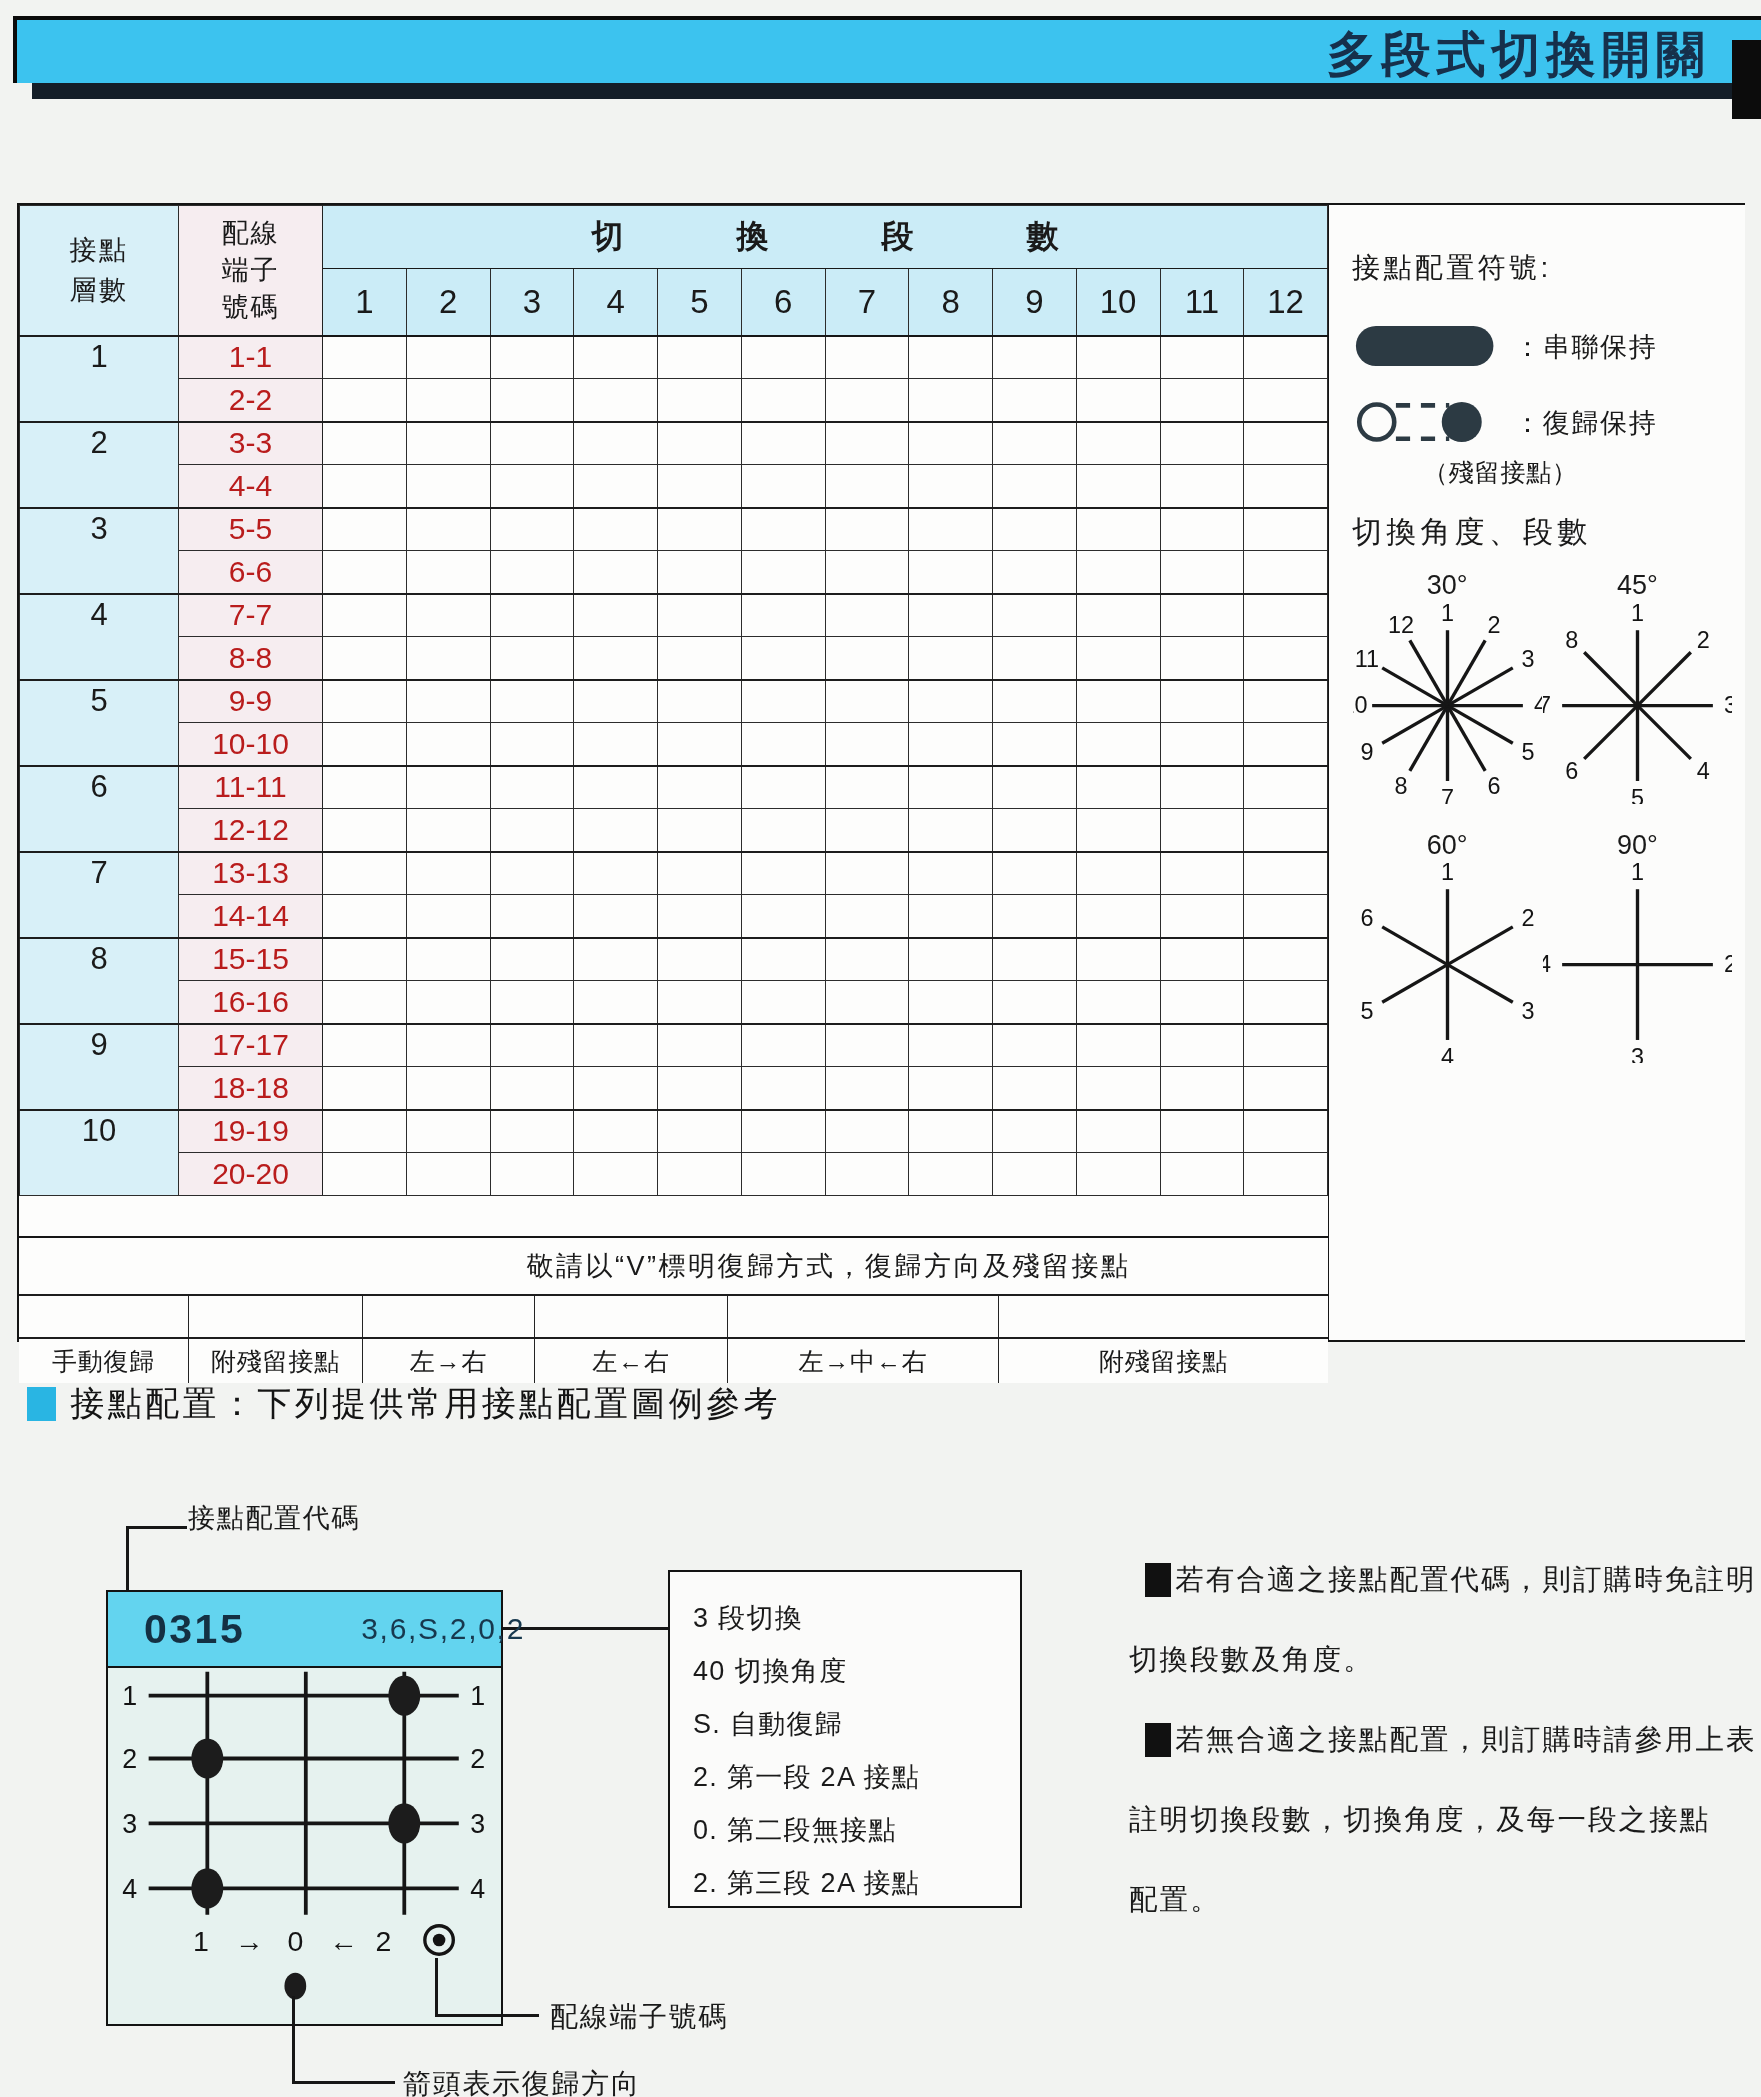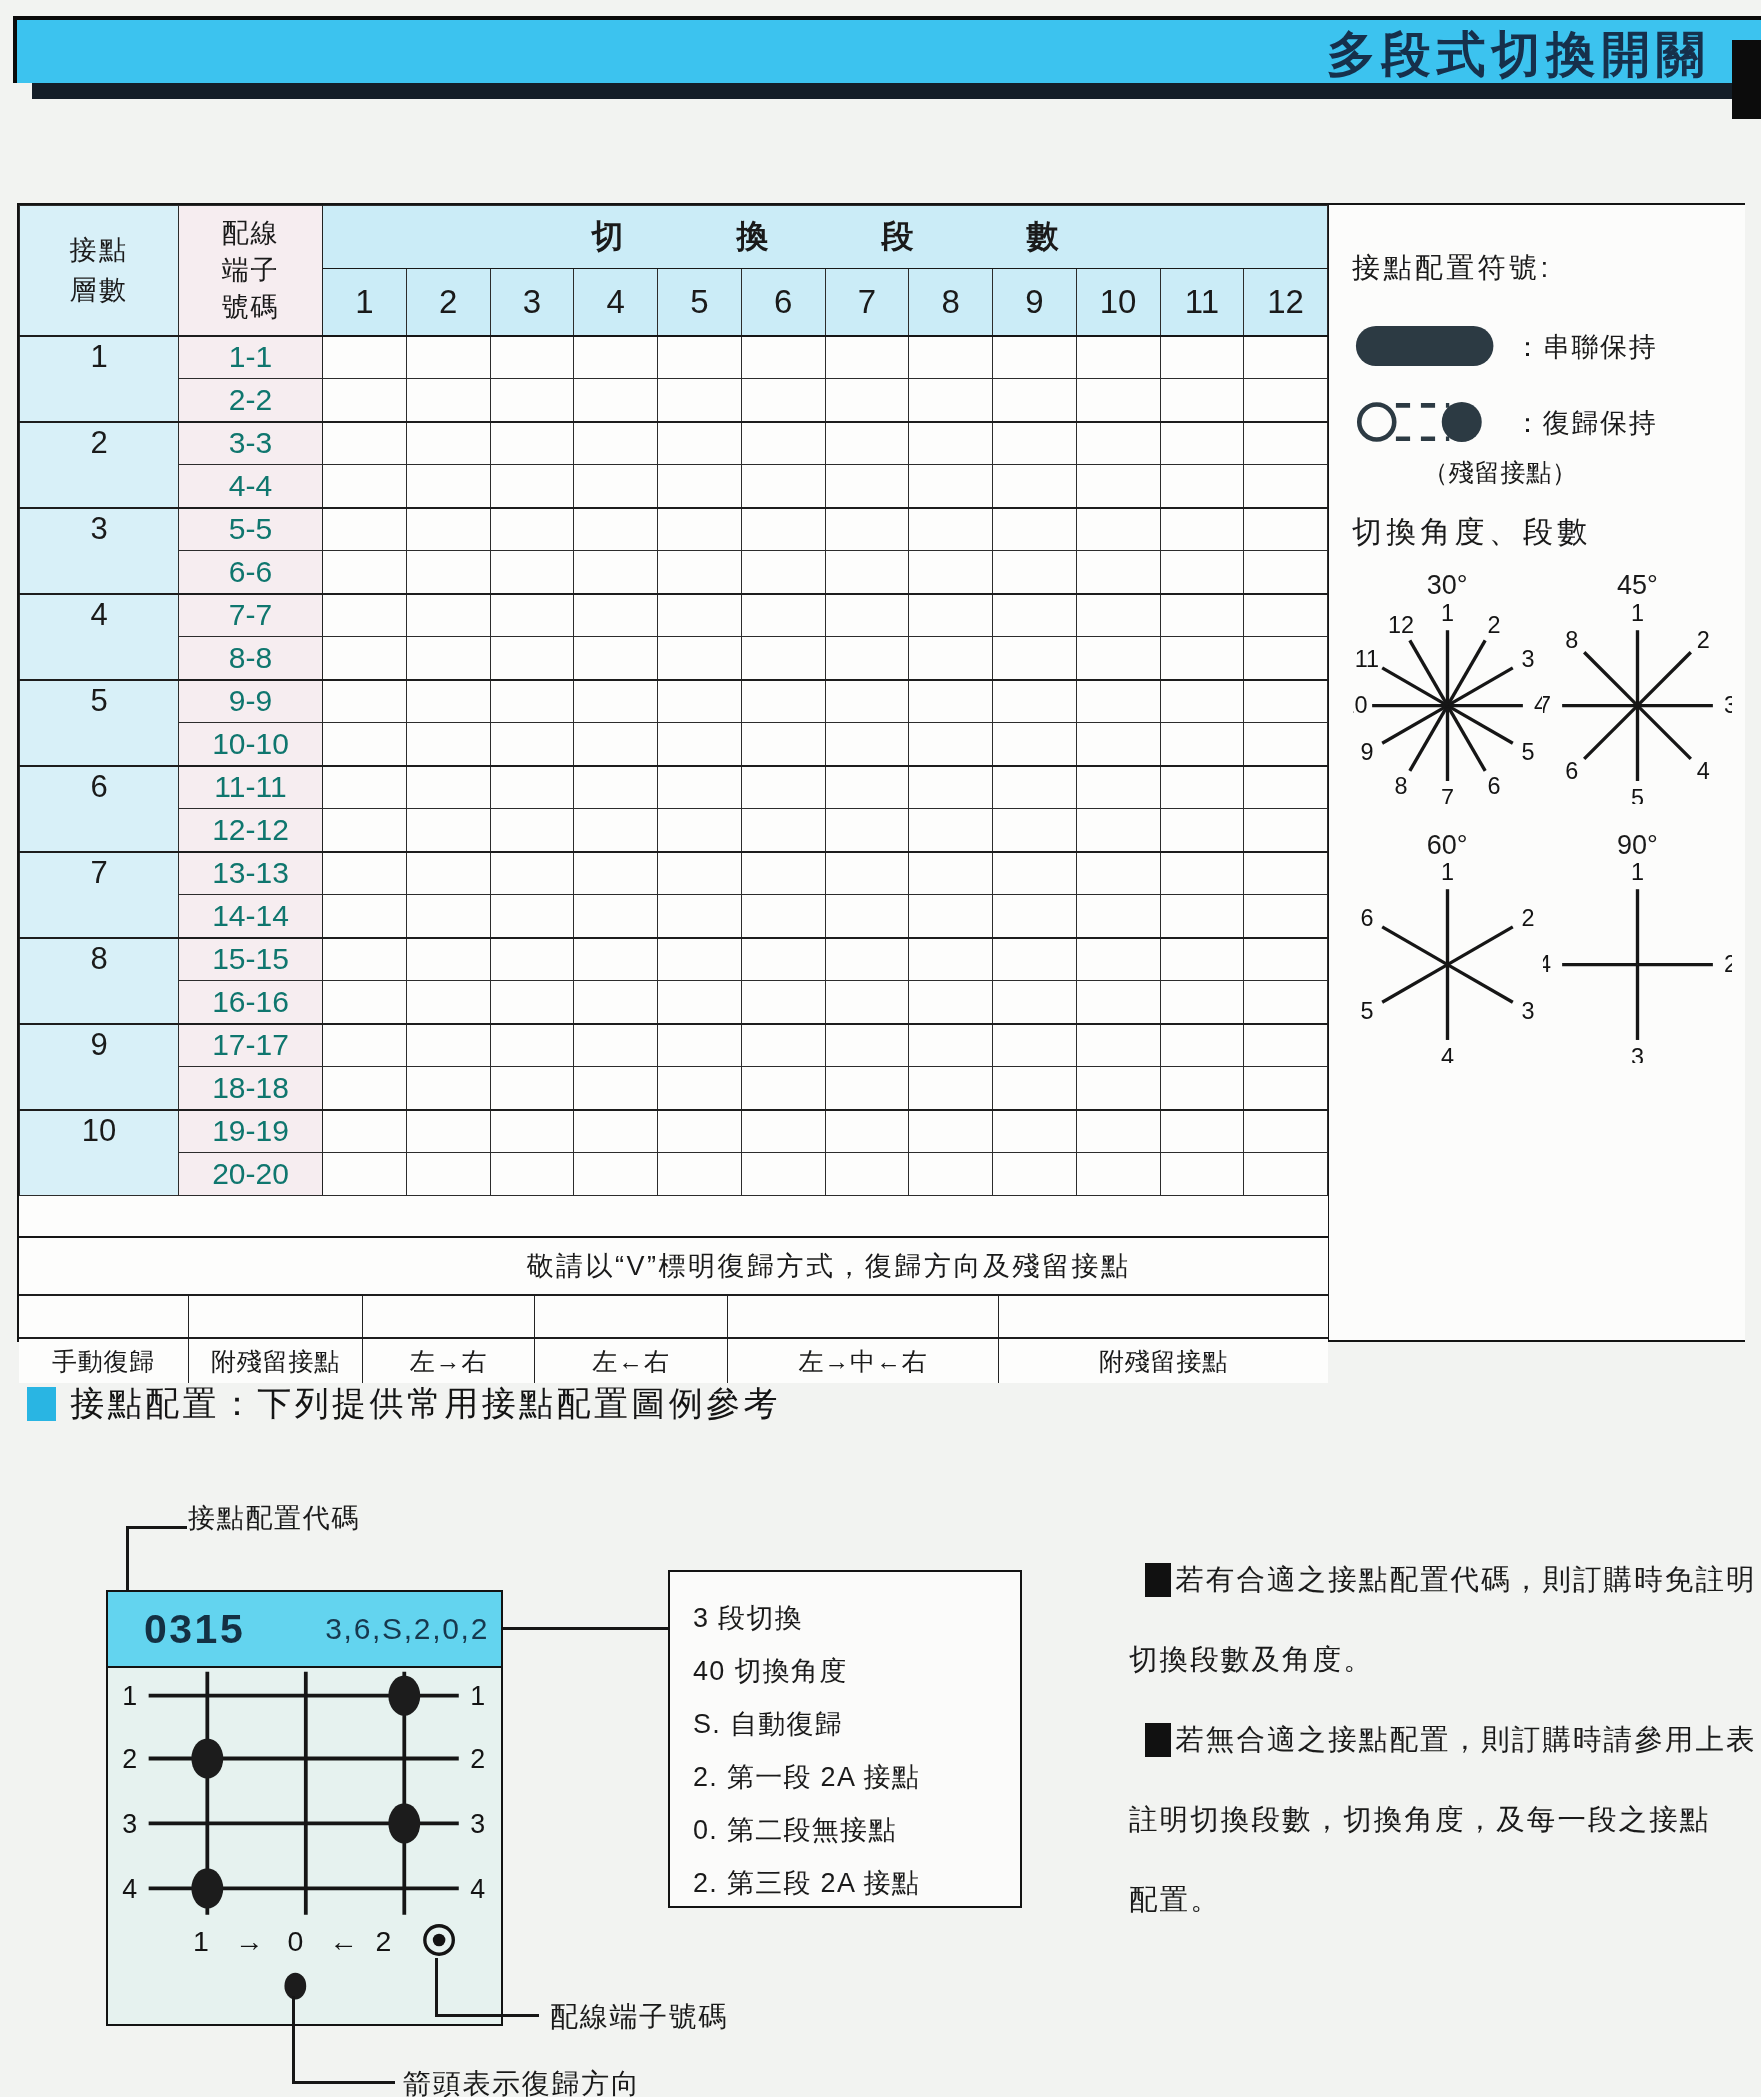--- a/index.html
+++ b/index.html
@@ -38,21 +38,21 @@
   .matrix .h-layer{background:var(--table-cyan); font-size:27px; font-weight:normal; line-height:40px; letter-spacing:2.5px;}
   .matrix .h-term{background:var(--terminal-pink); font-size:27px; font-weight:normal; line-height:37px;
                   border-right:1.7px solid #222; letter-spacing:1.7px;}
   .matrix .h-span{background:var(--header-cyan); height:63px; border-bottom:1.7px solid #181818;}
   .matrix .h-span span{font-size:32px; letter-spacing:113px; padding-left:113px;}
   .matrix .hrow2 th{background:var(--header-cyan); height:67px; font-size:33px; font-weight:normal;
                     border-bottom:2.5px solid #161616;}
   .matrix tbody tr{height:43px;}
   .matrix tbody tr.group-start td{border-top:2.1px solid #1d1d1d;}
   .matrix td.layer-cell{background:var(--table-cyan); font-size:31px; vertical-align:top; padding-top:2.5px;}
-  .matrix td.term-cell{background:var(--terminal-pink); font-size:30px; border-right:1.7px solid #222; color:#0f766e;}
+  .matrix td.term-cell{background:var(--terminal-pink); font-size:30px; border-right:1.7px solid #222; color:#b91c1c;}
   .matrix td.grid-cell{background:var(--cell-white);}
 
   .bottom-bands{position:absolute; left:0; top:1031px; width:1309px;}
   .note-row{height:60px; border-top:2.5px solid #161616; border-bottom:2.1px solid #1d1d1d;
             display:flex; align-items:center; justify-content:center; padding-left:310px;
             font-size:27px; letter-spacing:2.5px; background:var(--cell-white);}
   .band-row{display:flex; width:100%; background:var(--cell-white);}
   .band-row .bcell{border-right:1.3px solid #242424; height:100%;}
   .band-row .bcell:last-child{border-right:none; flex:1;}
   .empty-row{height:43px; border-bottom:2.1px solid #1d1d1d;}
@@ -71,21 +71,21 @@
   .diagram-grid{display:grid; grid-template-columns:1fr 1fr; row-gap:25px; justify-items:center;}
   .star-block{text-align:center;}
   .star-block .star-title{font-size:27px; margin-bottom:1.7px;}
 
   
   .code-label{position:absolute; left:188px; top:1500px; font-size:27px; letter-spacing:1.7px;}
   .cline{position:absolute; background:#161616;}
   .example-box{position:absolute; left:106px; top:1590px; width:397px; height:436px;
                border:2.5px solid #131313; background:var(--box-fill);}
   .example-band{height:76px; background:var(--code-band-cyan); border-bottom:2.1px solid #131313;
-                display:flex; align-items:center;}
+                display:flex; align-items:center;gap:36px;}
   .example-band .code{font-size:41px; font-weight:bold; color:#143043; margin-left:36px; letter-spacing:2.5px;}
   .example-band .detail{font-size:30px; color:#17384e; margin-left:80px; letter-spacing:1.7px;}
   .explain-box{position:absolute; left:668px; top:1570px; width:354px; height:338px;
                border:2.1px solid #131313; background:#fbfbfa; padding:20px 17px 0 23px;}
   .explain-box .xline{font-size:27px; line-height:53px; letter-spacing:1.3px; white-space:nowrap;}
   .order-notes{position:absolute; left:1097px; top:1540px; width:654px;}
   .order-notes .nline{height:80px; display:flex; align-items:center; font-size:28.5px; letter-spacing:2.1px; white-space:nowrap;padding-left:48px;}
   .order-notes .nline .sq{width:26px; height:34px; background:#111; margin-right:4.2px; flex:0 0 auto;}
   .order-notes .nline.cont{padding-left:32px;}
   .tag-label{position:absolute; font-size:28px; letter-spacing:1.7px;}

